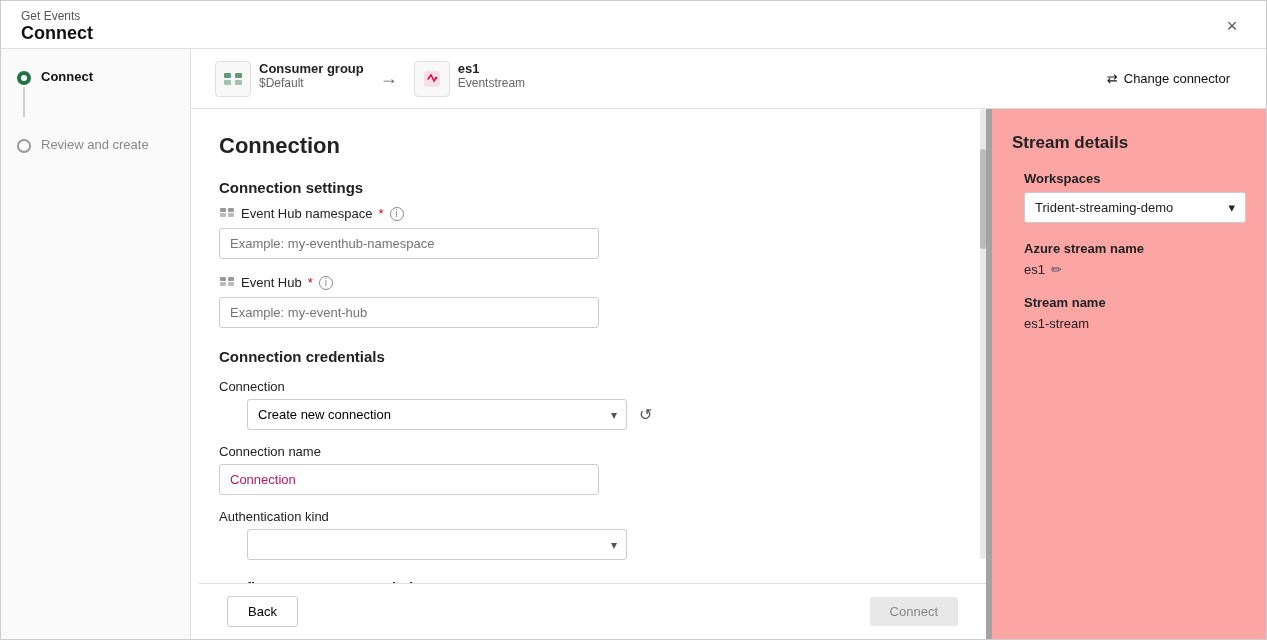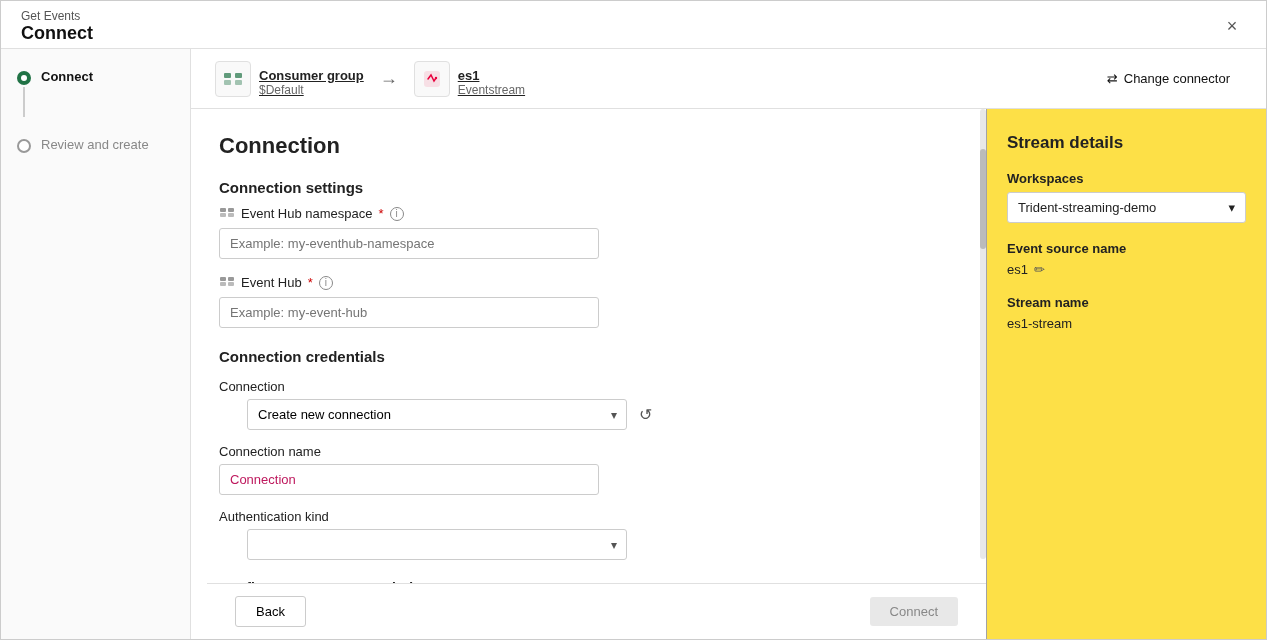--- a/index.html
+++ b/index.html
@@ -96,23 +96,22 @@
       background: #fff;
       min-height: 60px;
     }
     .connector-info {
       display: flex;
       align-items: center;
       gap: 16px;
     }
     .connector-item {
       display: flex;
-      align-items: flex-end;
+      align-items: flex-start;
       gap: 8px;
-      text-decoration: underline;
     }
     .connector-icon {
       width: 36px; height: 36px; border: 1px solid #e0e0e0; border-radius: 4px;
       display: flex; align-items: center; justify-content: center; background: #f9f9f9;
       font-size: 18px;
     }
     .connector-text { display: flex; flex-direction: column; }
     .connector-name { font-weight: 600; font-size: 13px; }
     .connector-sub { font-size: 12px; color: #666; }
     .arrow { font-size: 18px; color: #666; }
@@ -178,45 +177,45 @@
     }
 
     .auth-section { margin-top: 14px; }
 
     .configure-section { margin-top: 20px; }
     .configure-title { font-size: 14px; font-weight: 600; }
 
     
     .form-footer {
       position: absolute;
-      bottom: 0; left: 16px; right: 0;
+      bottom: 0; left: 8px; right: 0;
       display: flex; align-items: center; justify-content: space-between;
       padding: 12px 28px;
       border-top: 1px solid #e0e0e0;
       background: #fff;
     }
     .back-btn {
       padding: 7px 20px; border: 1px solid #ccc; border-radius: 3px; background: #fff;
       font-size: 13px; cursor: pointer;
     }
     .connect-btn {
       padding: 7px 20px; border: none; border-radius: 3px; background: #e8e8e8;
       font-size: 13px; cursor: pointer; color: #888;
     }
 
     
     .stream-details {
       width: 280px;
-      border-left: 1px solid #a3a3a3;
+      border-left: 6px solid #a3a3a3;
       padding: 24px 20px;
-      background: #fde047;
+      background: #fca5a5;
       overflow-y: auto;
     }
     .stream-details h3 { font-size: 17px; font-weight: 700; margin-bottom: 18px; }
-    .detail-group { margin-bottom: 18px; }
+    .detail-group { margin-bottom: 18px; margin-left: 12px; }
     .detail-label { font-size: 13px; font-weight: 600; margin-bottom: 6px; }
     .detail-value { font-size: 13px; color: #222; }
     .workspace-select {
       display: flex; align-items: center; justify-content: space-between;
       padding: 7px 10px; border: 1px solid #ccc; border-radius: 3px; cursor: pointer;
       background: #fff; font-size: 13px;
     }
     .edit-icon { font-size: 13px; cursor: pointer; color: #555; }
     .event-stream-row { display: flex; align-items: center; gap: 6px; }
   </style>
@@ -393,21 +392,21 @@
 
           <div class="detail-group">
             <div class="detail-label">Workspaces</div>
             <div class="workspace-select">
               <span>Trident-streaming-demo</span>
               <span>▾</span>
             </div>
           </div>
 
           <div class="detail-group">
-            <div class="detail-label">Event source name</div>
+            <div class="detail-label">Azure stream name</div>
             <div class="event-stream-row">
               <span class="detail-value">es1</span>
               <span class="edit-icon">✏</span>
             </div>
           </div>
 
           <div class="detail-group">
             <div class="detail-label">Stream name</div>
             <div class="detail-value">es1-stream</div>
           </div>

